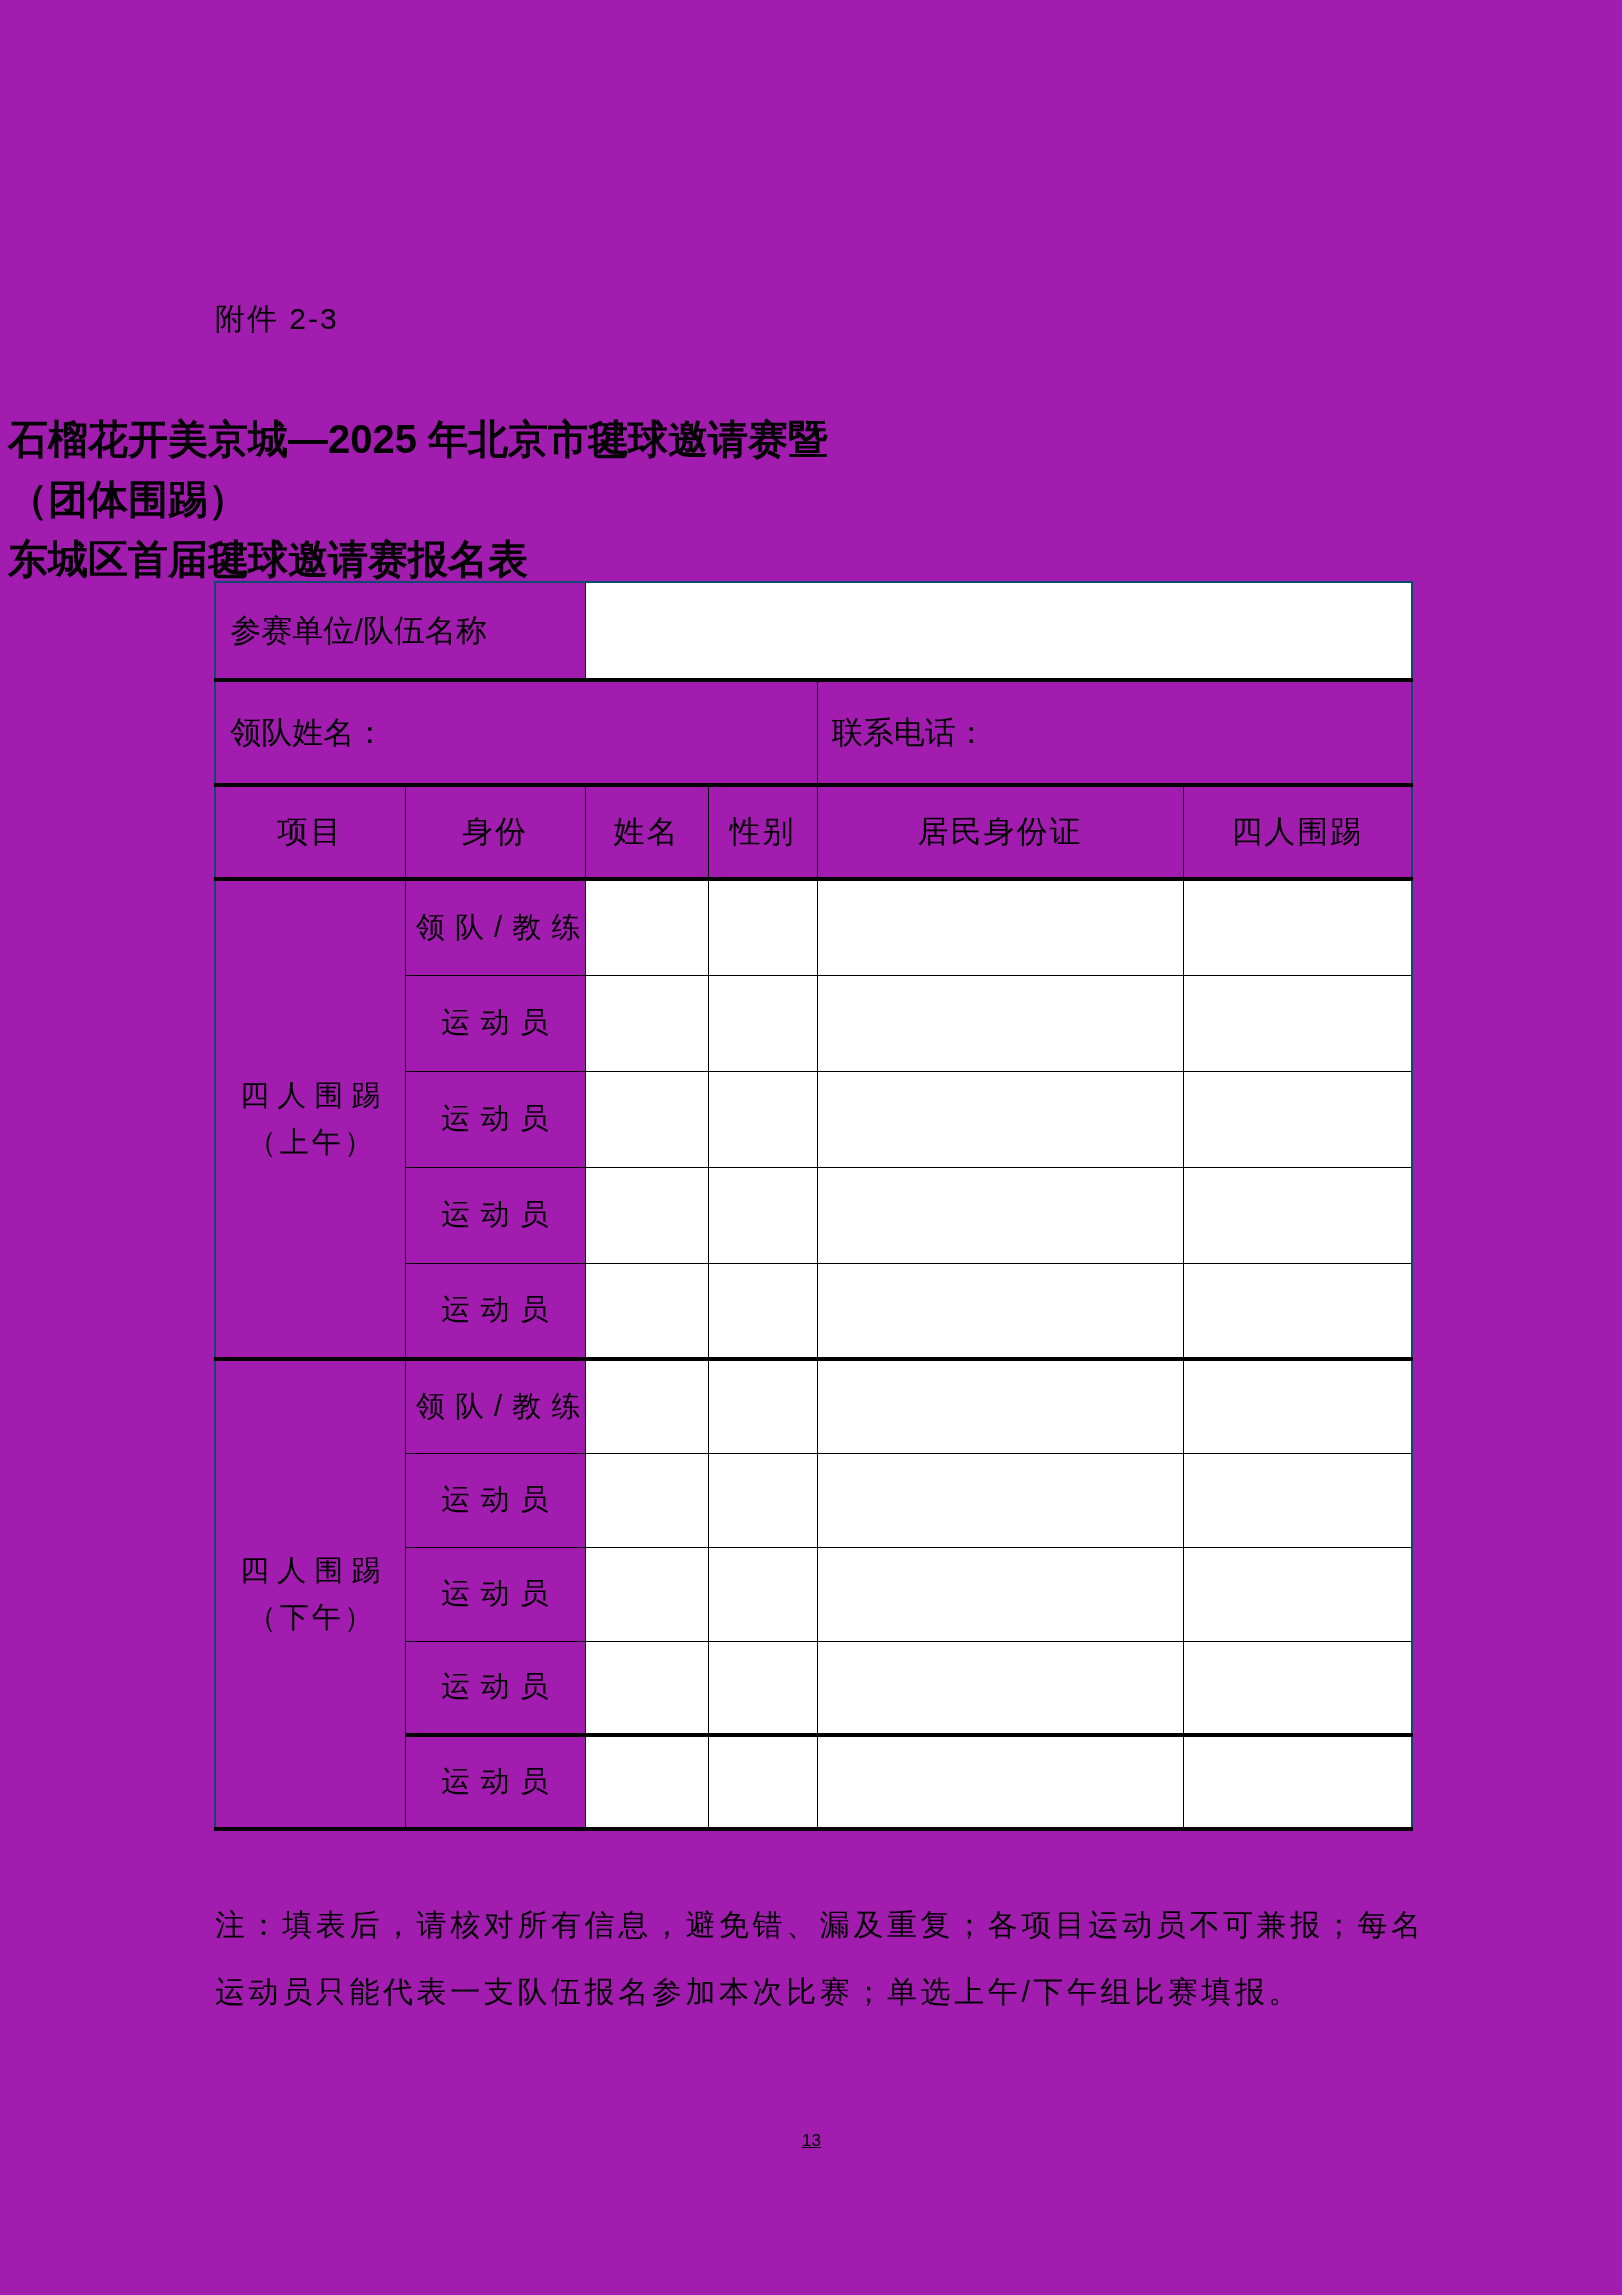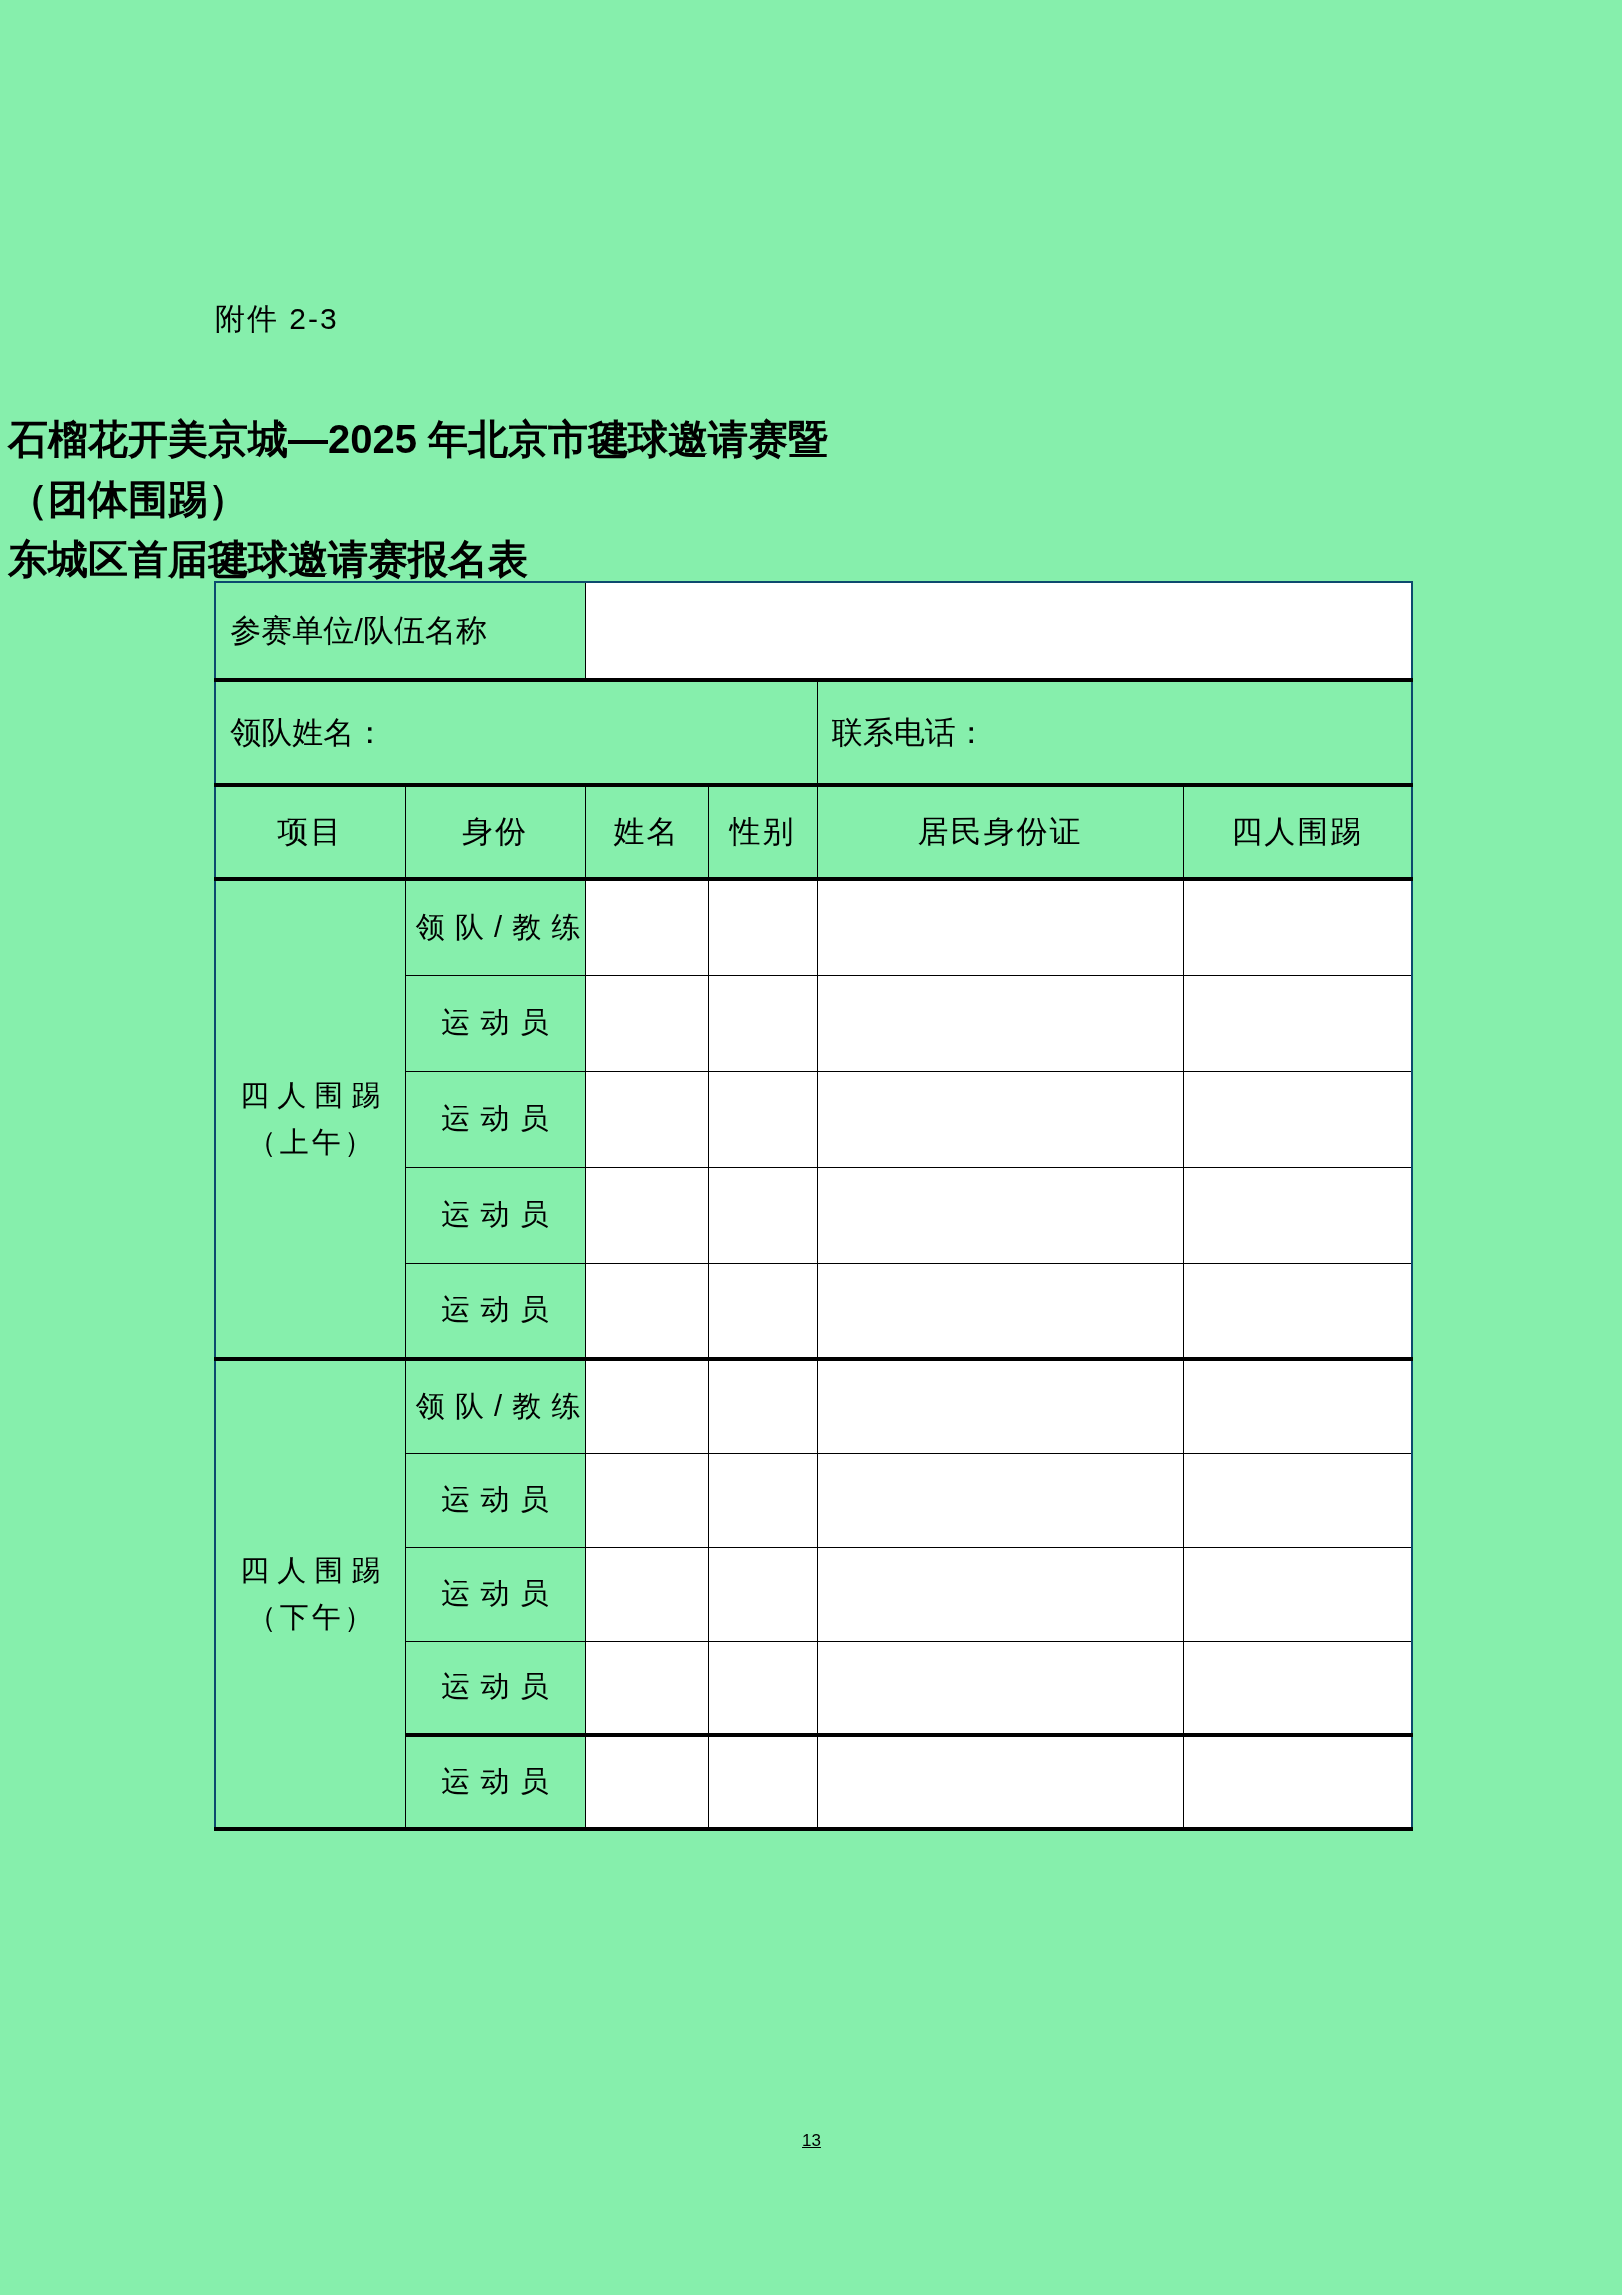--- a/index.html
+++ b/index.html
@@ -1,21 +1,21 @@
 <!DOCTYPE html>
 <html style="font-size:8.2px"><head>
 <meta charset="utf-8">
 <style>
   html,body{margin:0;padding:0;background:#ffffff;}
   body{
     width:1623px;height:2295px;position:relative;
     font-family:"Liberation Sans","DejaVu Sans",sans-serif;
     color:#000;
   }
-  .page{position:absolute;inset:0;background:#86efac;}
+  .page{position:absolute;inset:0;background:#a21caf;}
 
   .attachment{
     position:absolute;left:215px;top:299px;
     font-size:30px;letter-spacing:2px;white-space:nowrap;
   }
 
   .title{
     position:absolute;left:8px;width:100%;top:409px;
     font-weight:bold;
     font-size:40px;line-height:60px;
@@ -178,17 +178,21 @@
     <tr class="r-last" style="height:94px">
       <td class="identity">运动员</td>
       <td class="blank"></td>
       <td class="blank"></td>
       <td class="blank"></td>
       <td class="blank"></td>
     </tr>
   </tbody>
     </table>
 
+  <div class="note">
+    <div>注：填表后，请核对所有信息，避免错、漏及重复；各项目运动员不可兼报；每名</div>
+    <div>运动员只能代表一支队伍报名参加本次比赛；单选上午/下午组比赛填报。</div>
+  </div>
 
   <div class="pageno">13</div>
 
 </div>
 
 
 </body></html>

